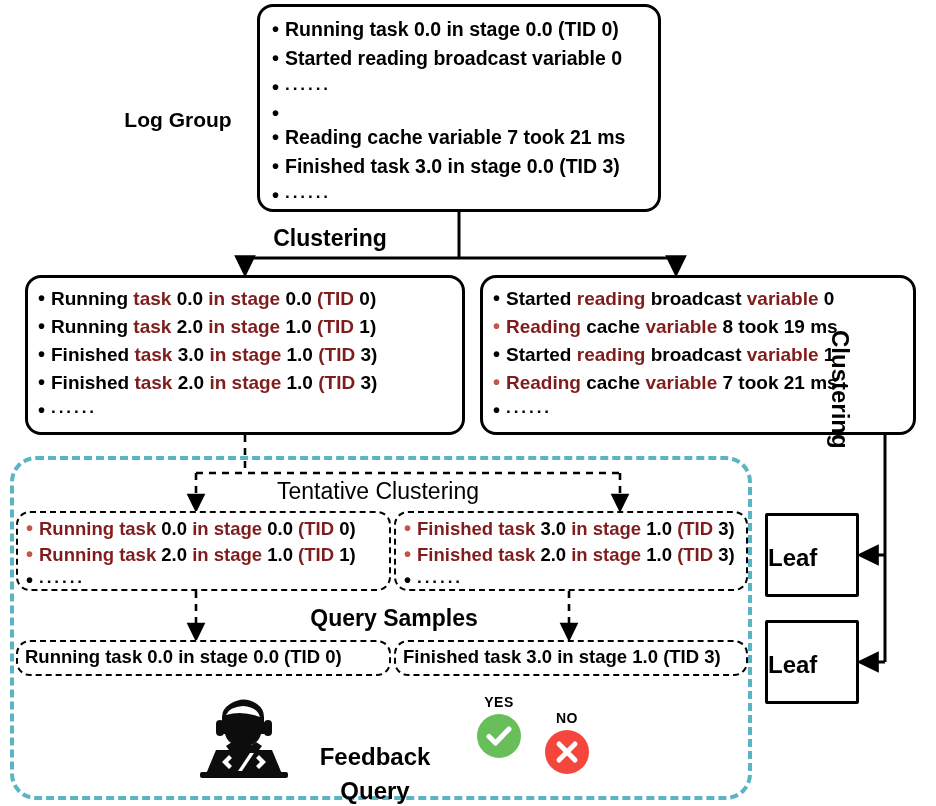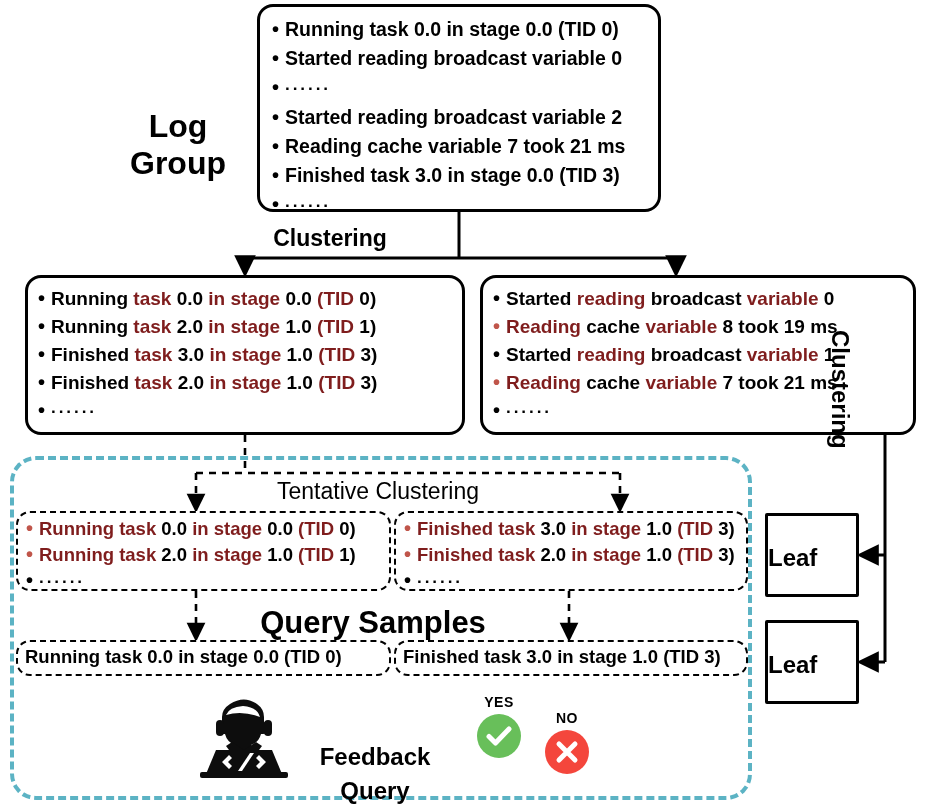--- a/index.html
+++ b/index.html
@@ -28,38 +28,38 @@
   .r{color:#7f1d1d;}
   .k{color:#000;}
   .dots{letter-spacing:2px;font-size:17px;}
 
   
   #log-group-box{left:257px;top:4px;width:404px;height:208px;}
   #log-group-box .loglist{padding:8px 10px 0 12px;}
   #log-group-box .loglist li{font-size:19.5px;line-height:29px;}
 
   #label-log-group{position:absolute;left:103px;top:108px;width:150px;
-     font-size:32px;font-weight:bold;text-align:center;}
+     font-size:21px;font-weight:bold;text-align:center;}
   #label-clustering-top{position:absolute;left:240px;top:225px;width:180px;
      font-size:23px;font-weight:bold;text-align:center;}
   #label-clustering-side{position:absolute;left:826px;top:330px;
      font-size:24px;font-weight:bold;
      writing-mode:vertical-rl;text-orientation:mixed;}
 
   #cluster-left{left:25px;top:275px;width:440px;height:160px;}
   #cluster-right{left:480px;top:275px;width:436px;height:160px;}
   .cluster-box .loglist{padding:7px 8px 0 10px;}
   .cluster-box .loglist li{font-size:19px;line-height:28px;}
 
   #teal-region{left:10px;top:456px;width:742px;height:344px;}
 
   #label-tentative{position:absolute;left:228px;top:478px;width:300px;
      font-size:23px;font-weight:normal;text-align:center;}
-  #label-query-samples{position:absolute;left:243px;top:605px;width:260px;
-     font-size:31px;font-weight:bold;text-align:center;}
+  #label-query-samples{position:absolute;left:264px;top:605px;width:260px;
+     font-size:23px;font-weight:bold;text-align:center;}
 
   #tent-left{left:16px;top:511px;width:375px;height:80px;}
   #tent-right{left:394px;top:511px;width:354px;height:80px;}
   .tent-box .loglist{padding:3px 4px 0 8px;}
   .tent-box .loglist li{font-size:18.5px;line-height:26px;}
 
   #qs-left{left:16px;top:640px;width:375px;height:36px;}
   #qs-right{left:394px;top:640px;width:354px;height:36px;}
   .qs-text{font-size:18.5px;font-weight:bold;white-space:nowrap;
      padding:4px 0 0 7px;}
@@ -132,21 +132,20 @@
         <li>
           <span class="bul blk">•</span>
           <span class="ln"><span class="k">Started reading broadcast variable 0</span></span>
         </li>
         <li>
           <span class="bul blk">•</span>
           <span class="ln"><span class="dots">······</span></span>
         </li>
         <li>
           <span class="bul blk">•</span>
-          <span class="ln"><span class="k">Started reading broadcast variable 2</span></span>
         </li>
         <li>
           <span class="bul blk">•</span>
           <span class="ln"><span class="k">Reading cache variable 7 took 21 ms</span></span>
         </li>
         <li>
           <span class="bul blk">•</span>
           <span class="ln"><span class="k">Finished task 3.0 in stage 0.0 (TID 3)</span></span>
         </li>
         <li>

